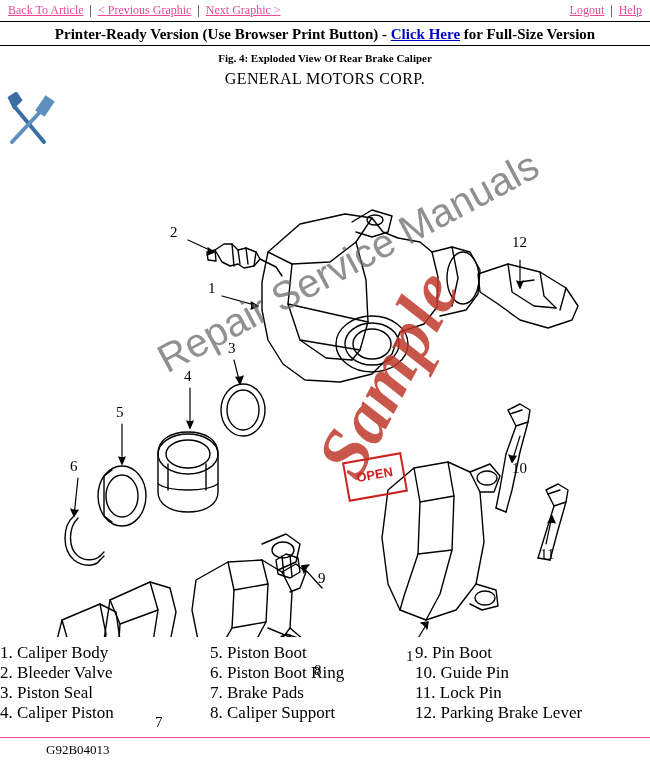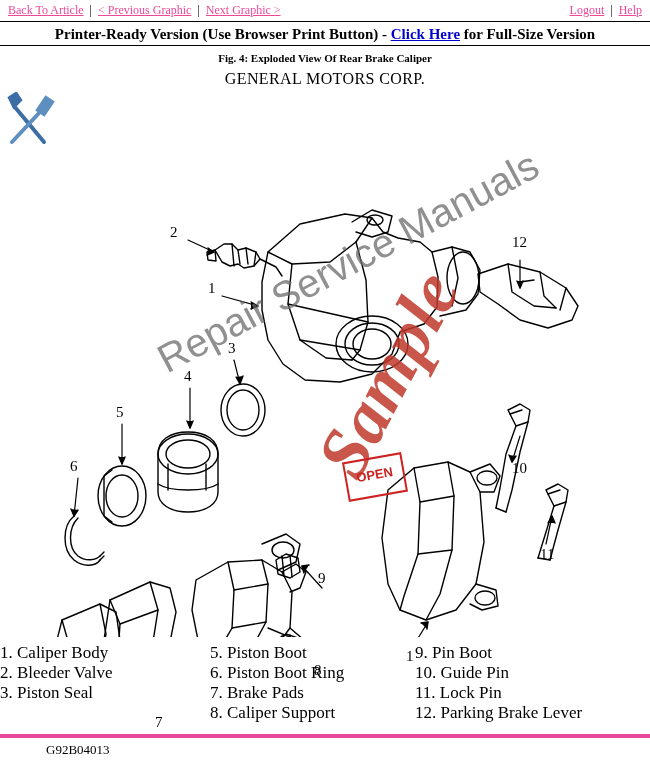--- a/index.html
+++ b/index.html
@@ -170,21 +170,21 @@
   .legend-col.c1 { width: 200px; box-sizing: border-box; }
   .legend-col.c2 { width: 215px; padding-left: 10px; box-sizing: border-box; }
   .legend-col.c3 { width: 235px; padding-left: 0px; box-sizing: border-box; }
 
   
   .footer {
     position: absolute;
     left: 0;
     bottom: 0;
     width: 650px;
-    border-top: 4px solid #ec4899;
+    border-top: 1px solid #ec4899;
     height: 26px;
   }
   .footer .code {
     font-family: "Liberation Serif", serif;
     font-size: 13px;
     padding: 4px 0 0 46px;
   }
 </style>
 </head>
 <body>
@@ -394,20 +394,21 @@
       <path d="M40 20 L12 50" stroke="#5d8fc0" stroke-linecap="round"></path>
     </g>
   </svg>
 </div>
 
 <div class="legend">
   <div class="legend-col c1">
     <div>1. Caliper Body</div>
     <div>2. Bleeder Valve</div>
     <div>3. Piston Seal</div>
+    <div>4. Caliper Piston</div>
   </div>
   <div class="legend-col c2">
     <div>5. Piston Boot</div>
     <div>6. Piston Boot Ring</div>
     <div>7. Brake Pads</div>
     <div>8. Caliper Support</div>
   </div>
   <div class="legend-col c3">
     <div>9. Pin Boot</div>
     <div>10. Guide Pin</div>

